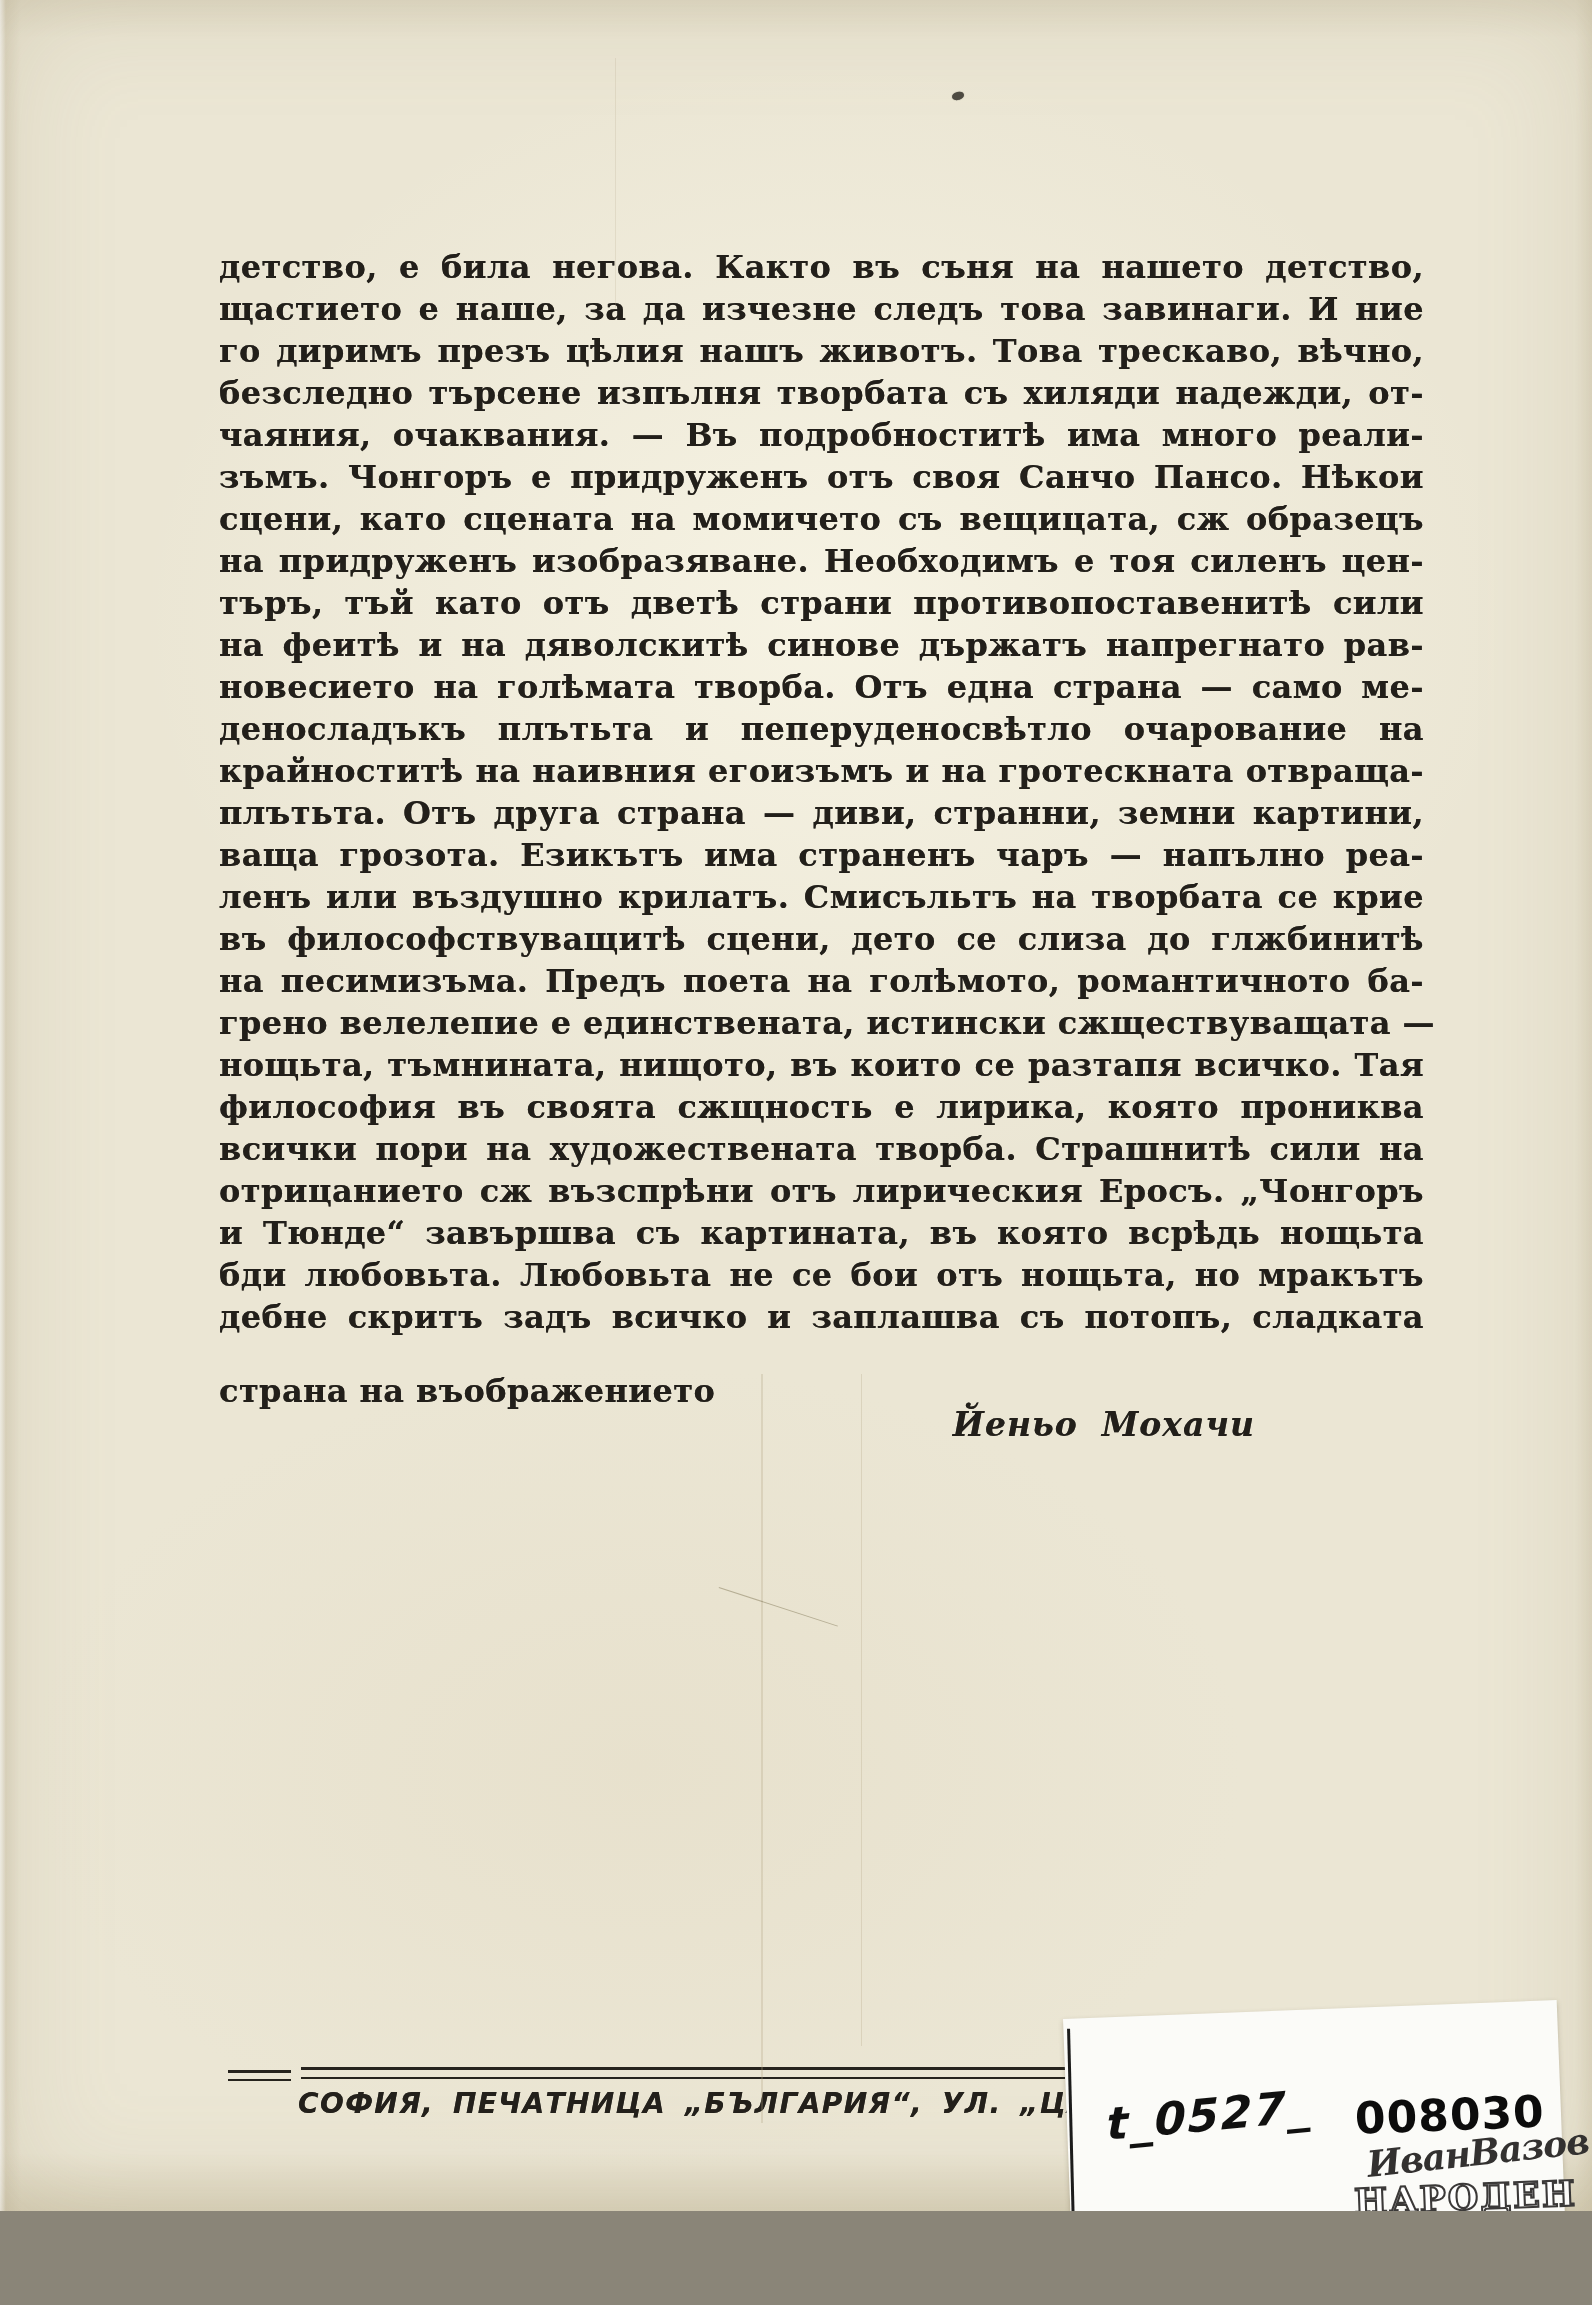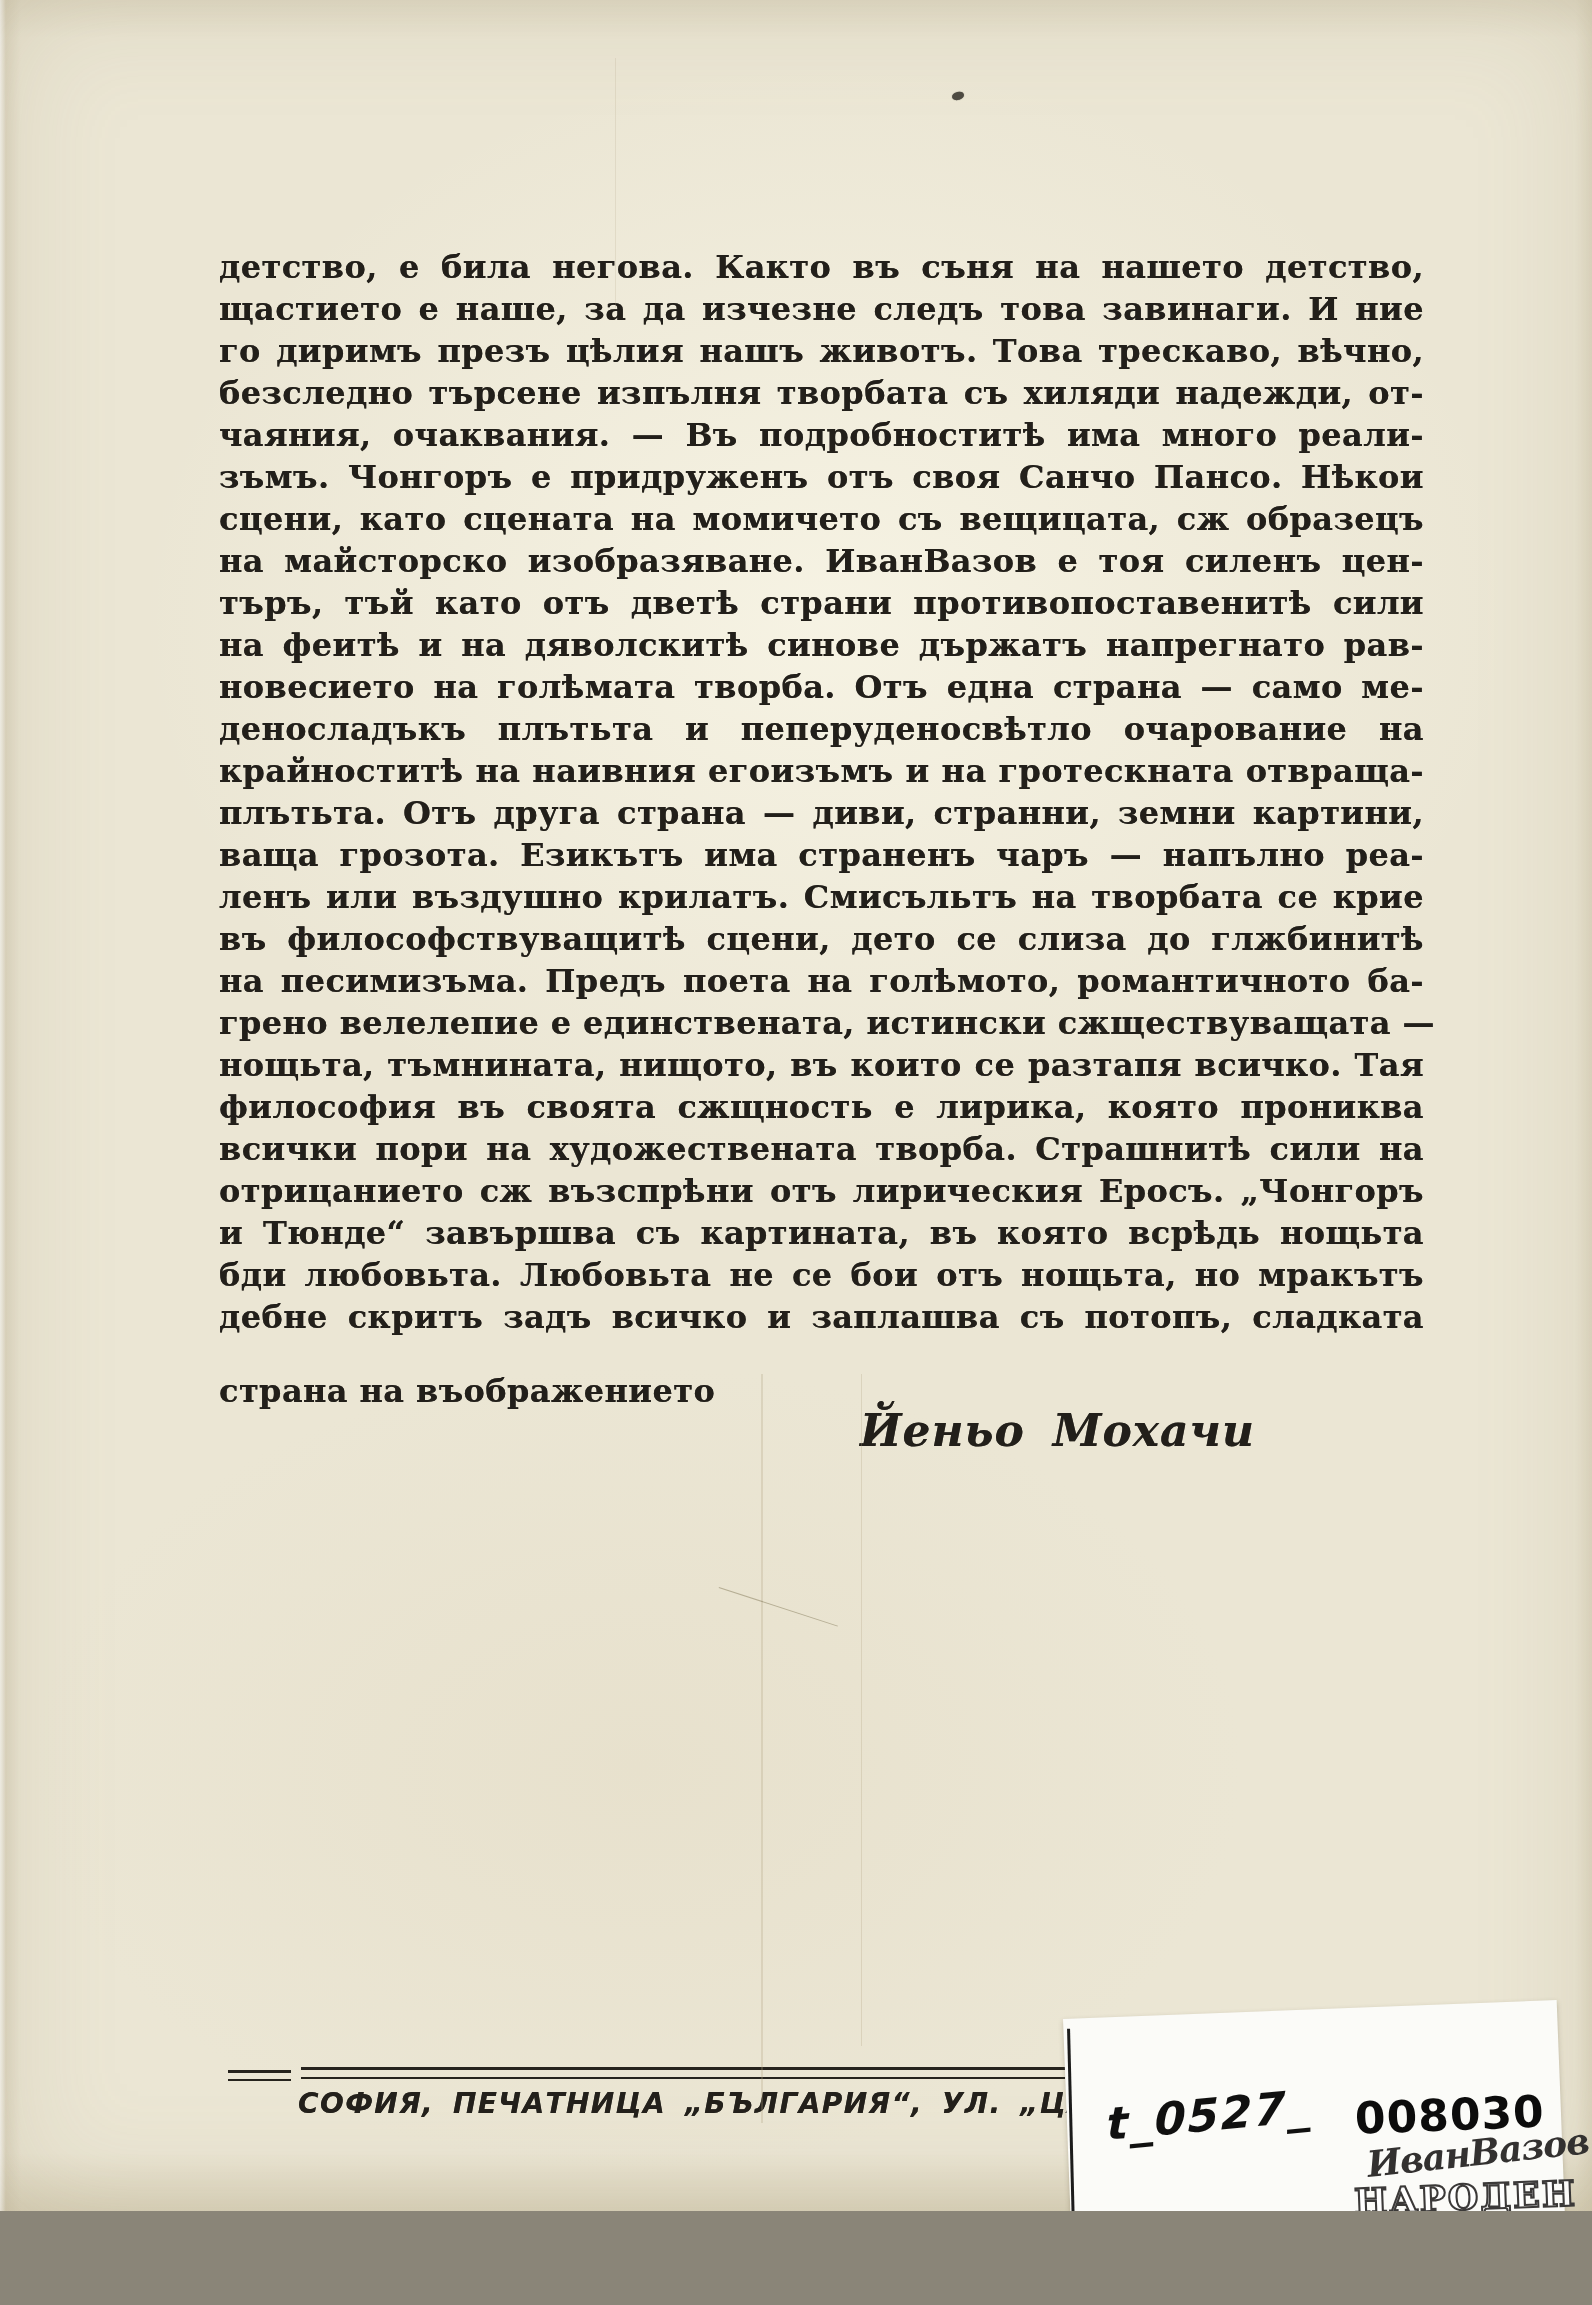--- a/index.html
+++ b/index.html
@@ -28,21 +28,21 @@
     text-shadow:0 0 0.6px rgba(34,31,26,0.7);
     font-weight:600;
   }
   .line{ text-align:justify; text-align-last:justify; height:42px; white-space:nowrap; }
   .line.last{ text-align-last:left;margin-top:32px; }
   
   .signature{
     position:absolute; left:219px; top:1405px; width:1205px;
     box-sizing:border-box; padding-right:169px;
     text-align:right;
-    font-size:44px; font-weight:bold; font-style:italic;
+    font-size:33px; font-weight:bold; font-style:italic;
     letter-spacing:1px; word-spacing:11.5px;
     color:#221f1a; text-shadow:0 0 0.6px rgba(34,31,26,0.7);
   }
   
   .rule{ position:absolute; background:#26231d; }
   .rule-a1{ left:228px; top:2070px; width:63px; height:2.9px; }
   .rule-a2{ left:228px; top:2079px; width:63px; height:1.9px; }
   .rule-b1{ left:301px; top:2067px; width:764px; height:2.9px; }
   .rule-b2{ left:301px; top:2077px; width:764px; height:1.9px; }
   
@@ -122,21 +122,21 @@
 <div class="page">
 
   <div class="paragraph">
       <div class="line">детство, е била негова. Както въ съня на нашето детство,</div>
       <div class="line">щастието е наше, за да изчезне следъ това завинаги. И ние</div>
       <div class="line">го диримъ презъ цѣлия нашъ животъ. Това трескаво, вѣчно,</div>
       <div class="line">безследно търсене изпълня творбата съ хиляди надежди, от-</div>
       <div class="line">чаяния, очаквания. — Въ подробноститѣ има много реали-</div>
       <div class="line">зъмъ. Чонгоръ е придруженъ отъ своя Санчо Пансо. Нѣкои</div>
       <div class="line">сцени, като сцената на момичето съ вещицата, сж образецъ</div>
-      <div class="line">на майсторско изобразяване. ИванВазов е тоя силенъ цен-</div>
+      <div class="line">на придруженъ изобразяване. Необходимъ е тоя силенъ цен-</div>
       <div class="line">търъ, тъй като отъ дветѣ страни противопоставенитѣ сили</div>
       <div class="line">на феитѣ и на дяволскитѣ синове държатъ напрегнато рав-</div>
       <div class="line">новесието на голѣмата творба. Отъ една страна — само ме-</div>
       <div class="line">деносладъкъ плътьта и пеперуденосвѣтло очарование на</div>
       <div class="line">крайноститѣ на наивния егоизъмъ и на гротескната отвраща-</div>
       <div class="line">плътьта. Отъ друга страна — диви, странни, земни картини,</div>
       <div class="line">ваща грозота. Езикътъ има страненъ чаръ — напълно реа-</div>
       <div class="line">ленъ или въздушно крилатъ. Смисъльтъ на творбата се крие</div>
       <div class="line">въ философствуващитѣ сцени, дето се слиза до глжбинитѣ</div>
       <div class="line">на песимизъма. Предъ поета на голѣмото, романтичното ба-</div>

